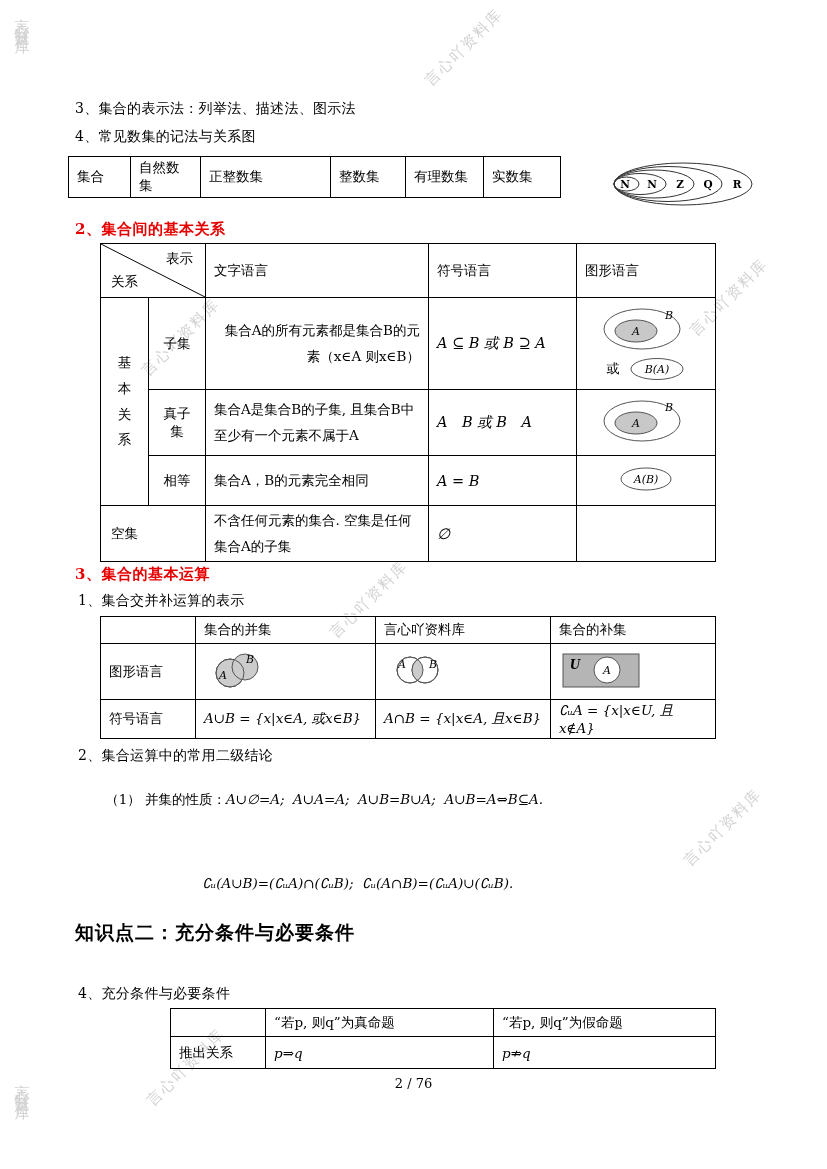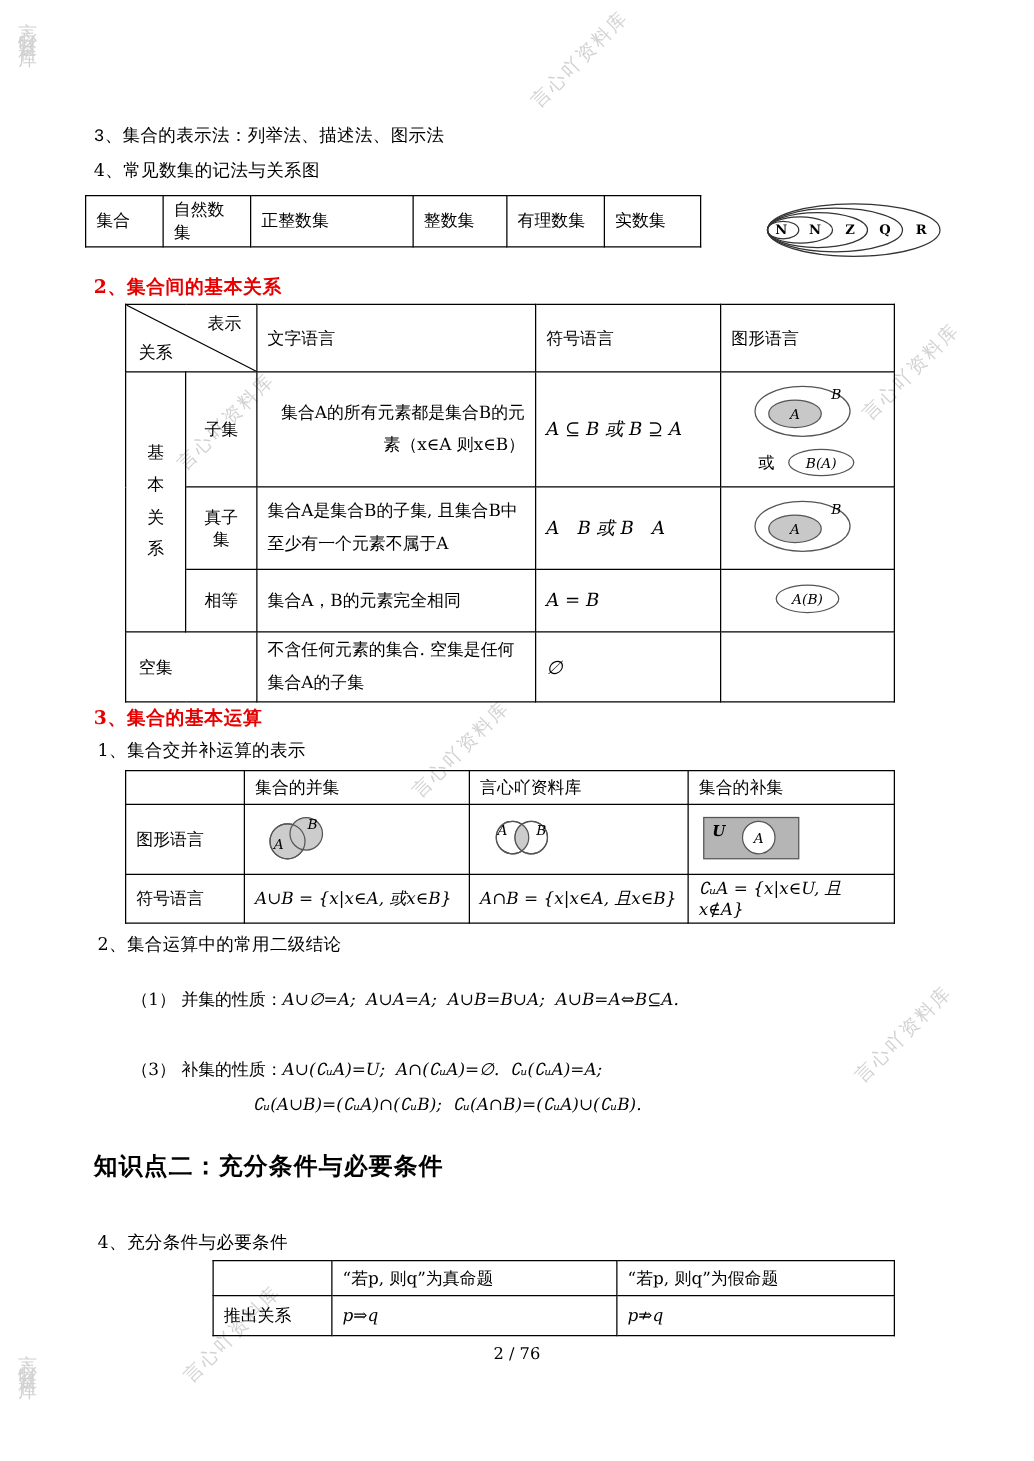--- a/index.html
+++ b/index.html
@@ -53,21 +53,21 @@
 
   <div class="wm wm-vert" style="left:12px; top:6px;">言心吖资料库</div>
   <div class="wm wm-diag" style="left:413px; top:38px;">言心吖资料库</div>
   <div class="wm wm-diag" style="left:678px; top:288px;">言心吖资料库</div>
   <div class="wm wm-diag" style="left:130px; top:328px;">言心吖资料库</div>
   <div class="wm wm-diag" style="left:318px; top:590px;">言心吖资料库</div>
   <div class="wm wm-diag" style="left:672px; top:818px;">言心吖资料库</div>
   <div class="wm wm-diag" style="left:135px; top:1058px;">言心吖资料库</div>
   <div class="wm wm-vert" style="left:12px; top:1072px;">言心吖资料库</div>
 
-  <div class="abs body-line" style="left:75px; top:100px;font-family:Liberation Mono, monospace;">3、集合的表示法：列举法、描述法、图示法</div>
+  <div class="abs body-line" style="left:75px; top:100px;">3、集合的表示法：列举法、描述法、图示法</div>
   <div class="abs body-line" style="left:75px; top:128px;">4、常见数集的记法与关系图</div>
 
   <table class="tbl abs" style="left:68px; top:156px; width:492px;">
     <colgroup>
         <col style="width:62px">
         <col style="width:70px">
         <col style="width:130px">
         <col style="width:75px">
         <col style="width:78px">
         <col style="width:77px">
@@ -237,23 +237,20 @@
       <td class="math">∁ᵤA = {x|x∈U, 且x∉A}</td>
     </tr>
   </tbody>
     </table>
 
   <div class="abs body-line" style="left:78px; top:747px;">2、集合运算中的常用二级结论</div>
 
   <div class="abs formula-line" style="left:88px; top:775px;">
     <span>（1） 并集的性质：</span><span class="math">A∪∅=A;  A∪A=A;  A∪B=B∪A;  A∪B=A⇔B⊆A.</span>
   </div>
-  <div class="abs formula-line" style="left:88px; top:831px;">
-    <span>（3） 补集的性质：</span><span class="math">A∪(∁ᵤA)=U;  A∩(∁ᵤA)=∅.  ∁ᵤ(∁ᵤA)=A;</span>
-  </div>
   <div class="abs formula-line" style="left:185px; top:859px;">
     <span class="math">∁ᵤ(A∪B)=(∁ᵤA)∩(∁ᵤB);  ∁ᵤ(A∩B)=(∁ᵤA)∪(∁ᵤB).</span>
   </div>
 
   <div class="abs section-heading" style="left:75px; top:920px;">知识点二：充分条件与必要条件</div>
   <div class="abs body-line" style="left:78px; top:985px;">4、充分条件与必要条件</div>
 
   <table class="tbl abs" style="left:170px; top:1008px; width:545px;">
     <colgroup>
         <col style="width:95px">

